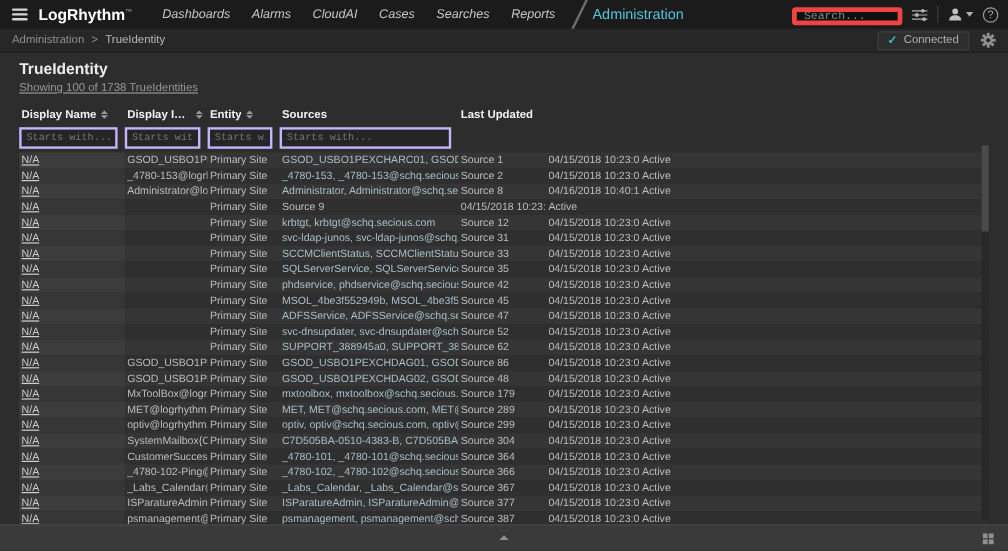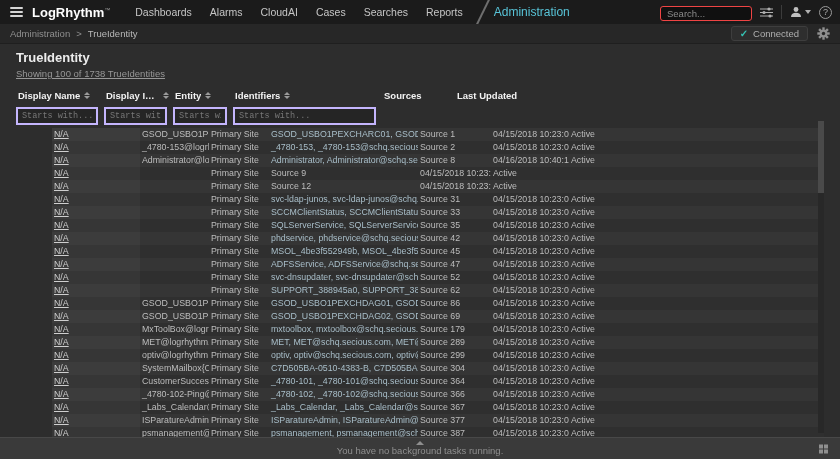--- a/index.html
+++ b/index.html
@@ -15,33 +15,33 @@
   .navbar {
     height:24px; background:#1b1b1b; flex-shrink:0;
     display:flex; align-items:center; justify-content:space-between;
     padding:0 8px; overflow:hidden;
   }
   .nav-left { display:flex; align-items:center; height:100%; }
   .hamburger { display:flex; flex-direction:column; gap:2px; width:13px; margin:0 9px 0 2px; cursor:pointer; }
   .hamburger span { height:2px; background:#d5d5d5; border-radius:1px; }
   .brand { color:#ffffff; font-weight:bold; font-size:13px; margin-right:16px; cursor:pointer; white-space:nowrap; }
   .brand sup { font-size:6px; font-weight:normal; color:#9a9a9a; }
-  .nav-items { display:flex; align-items:center; height:100%; }
+  .nav-items { display:flex; align-items:center; height:100%;font-style:italic; }
   .nav-item {
     color:#c6c6c6; font-size:10.5px; padding:0 9px; height:100%;
     display:flex; align-items:center; text-decoration:none; cursor:pointer; white-space:nowrap;
   }
   .slash { width:2px; height:34px; background:#6e6e6e; transform:rotate(26deg); margin:0 8px 0 10px; }
   .nav-admin { color:#58c4d8; font-size:12px; margin-left:2px; text-decoration:none; cursor:pointer; white-space:nowrap; }
 
   .nav-right { display:flex; align-items:center; gap:8px; }
   .search-box input {
-    width:92px; height:15px; background:#101010; border:1px solid #ef4444; border-radius:3px;
+    width:92px; height:15px; background:#101010; border:4px solid #ef4444; border-radius:3px;
     color:#bbbbbb; font-size:9.5px; padding:0 6px; outline:none;
-    font-family:Liberation Sans, sans-serif;
+    font-family:Liberation Mono, monospace;
   }
   input::placeholder { color:#8a8a8a; opacity:1; }
   .icon-btn { display:flex; align-items:center; cursor:pointer; }
   .navsep { width:1px; height:14px; background:#3c3c3c; }
   .caret { width:0; height:0; border-left:3px solid transparent; border-right:3px solid transparent; border-top:4px solid #b0b0b0; margin-left:3px; }
   .help {
     width:13px; height:13px; border:1px solid #9a9a9a; border-radius:50%;
     color:#ababab; font-size:9px; display:flex; align-items:center; justify-content:center; cursor:pointer;
   }
 
@@ -81,21 +81,21 @@
 
   .grid-frow { margin:1px 0 3px; }
   .fcell { padding:0 6px 0 0; }
   .filter-input {
     width:100%; height:18px; background:#252525; border:2px solid #c4b5fd;
     color:#aaaaaa; font-size:8.5px; padding:0 4px; outline:none;
     font-family:Liberation Mono, monospace;
   }
   .filter-input::placeholder { color:#777777; }
 
-  .grid-row { height:13px; cursor:pointer;margin-left:36px; }
+  .grid-row { height:13px; cursor:pointer; }
   .grid-row:nth-child(odd) { background:#353535; }
   .grid-row:nth-child(even) { background:#2f2f2f; }
   .grid-row .cell:first-child { background:rgba(255,255,255,0.035); }
   .cell {
     font-size:8.8px; line-height:13px; white-space:nowrap; overflow:hidden;
     padding:0 4px 0 2px; color:#bdbdbd;
   }
   .cell.c4 { color:#a9bfca; }
   .na-link { color:#cfcfcf; text-decoration:underline; cursor:pointer; }
 
@@ -219,27 +219,20 @@
             </span>
         </div>
         <div class="hcell">
           <span class="htext">Entity</span>
           <span class="sort">
               <i class="up"></i>
               <i class="down"></i>
             </span>
         </div>
         <div class="hcell">
-          <span class="htext">Identifiers</span>
-          <span class="sort">
-              <i class="up"></i>
-              <i class="down"></i>
-            </span>
-        </div>
-        <div class="hcell">
           <span class="htext">Sources</span>
         </div>
         <div class="hcell">
           <span class="htext">Last Updated</span>
         </div>
       </div>
 
       <div class="grid-frow">
         <div class="fcell"><input class="filter-input" placeholder="Starts with..." style=""></div>
         <div class="fcell"><input class="filter-input" placeholder="Starts with..." style=""></div>
@@ -287,20 +280,21 @@
     <div class="cell c3">Primary Site</div>
     <div class="cell c5">Source 9</div>
     <div class="cell c6">04/15/2018 10:23:03 pm</div>
     <div class="cell c7">Active</div>
   </div>
 
   <div class="grid-row">
     <div class="cell c1"><a class="na-link">N/A</a></div>
     <div class="cell c2"></div>
     <div class="cell c3">Primary Site</div>
+    <div class="cell c4">krbtgt, krbtgt@schq.secious.com</div>
     <div class="cell c5">Source 12</div>
     <div class="cell c6">04/15/2018 10:23:03 pm</div>
     <div class="cell c7">Active</div>
   </div>
 
   <div class="grid-row">
     <div class="cell c1"><a class="na-link">N/A</a></div>
     <div class="cell c2"></div>
     <div class="cell c3">Primary Site</div>
     <div class="cell c4">svc-ldap-junos, svc-ldap-junos@schq.secious...</div>
@@ -387,21 +381,21 @@
     <div class="cell c5">Source 86</div>
     <div class="cell c6">04/15/2018 10:23:03 pm</div>
     <div class="cell c7">Active</div>
   </div>
 
   <div class="grid-row">
     <div class="cell c1"><a class="na-link">N/A</a></div>
     <div class="cell c2">GSOD_USBO1PEX...</div>
     <div class="cell c3">Primary Site</div>
     <div class="cell c4">GSOD_USBO1PEXCHDAG02, GSOD_USBO1...</div>
-    <div class="cell c5">Source 69</div>
+    <div class="cell c5">Source 48</div>
     <div class="cell c6">04/15/2018 10:23:03 pm</div>
     <div class="cell c7">Active</div>
   </div>
 
   <div class="grid-row">
     <div class="cell c1"><a class="na-link">N/A</a></div>
     <div class="cell c2">MxToolBox@logr...</div>
     <div class="cell c3">Primary Site</div>
     <div class="cell c4">mxtoolbox, mxtoolbox@schq.secious.com, ...</div>
     <div class="cell c5">Source 179</div>
@@ -491,21 +485,20 @@
 </div>
 
       <div class="vscroll">
         <div class="thumb"></div>
       </div>
     </div>
   </main>
 
   <footer>
     <div class="chev"></div>
-    <span class="footer-msg">You have no background tasks running.</span>
     <div class="tasks-icon">
       <i></i>
         <i></i>
         <i></i>
         <i></i>
     </div>
   </footer>
 
 </div>
 

